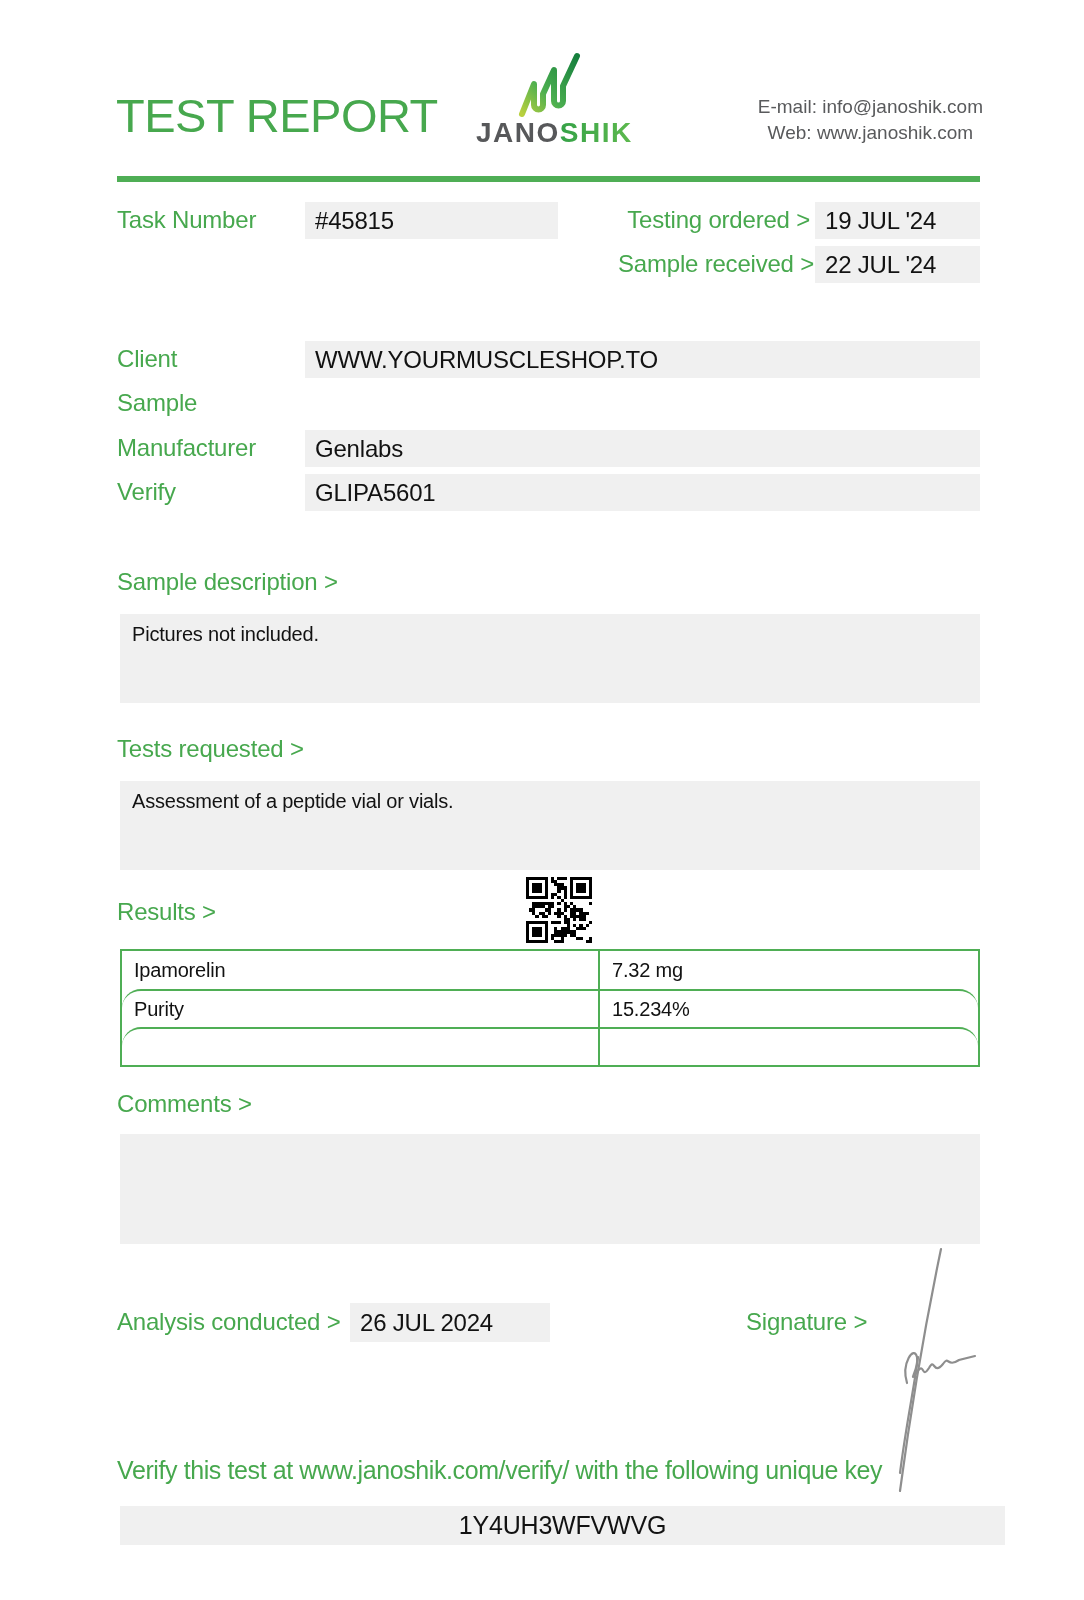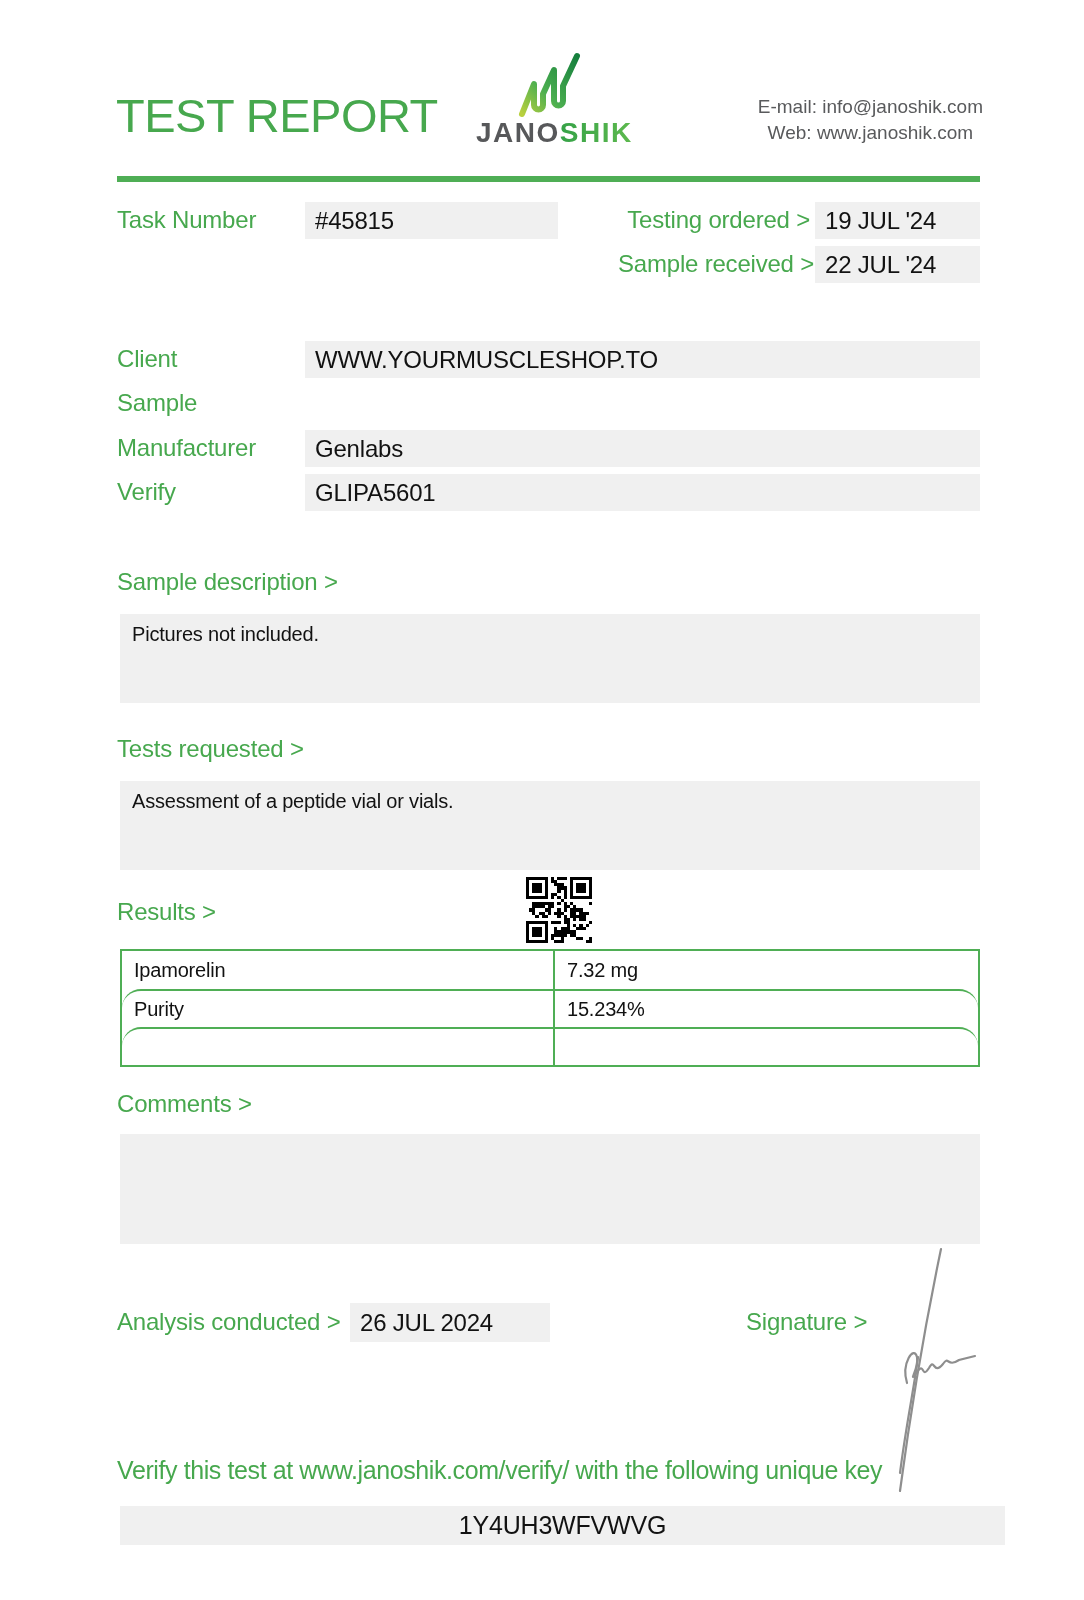--- a/index.html
+++ b/index.html
@@ -45,21 +45,21 @@
   .sd-heading{left:97px;top:568px;}
   .sd-box{left:100px;top:614px;width:860px;height:89px;}
   .tr-heading{left:97px;top:735px;}
   .tr-box{left:100px;top:781px;width:860px;height:89px;}
   .qr{left:506px;top:876px;width:66px;height:68px;}
   .results-heading{left:97px;top:898px;}
   .results-table{left:100px;top:949px;width:860px;border:2px solid var(--rule-green);}
   .rt-row{display:flex;height:38px;}
   .rt-row + .rt-row{border-top:2px solid var(--rule-green);border-radius:19px;}
   .rt-cell{display:flex;align-items:center;padding-left:12px;font-size:20px;color:var(--text-dark);letter-spacing:-0.2px;}
-  .rt-name{width:433px;border-right:2px solid var(--rule-green);}
+  .rt-name{width:478px;border-right:2px solid var(--rule-green);}
   .rt-value{flex:1;}
   .comments-heading{left:97px;top:1090px;}
   .comments-box{left:100px;top:1134px;width:860px;height:110px;}
   
   .analysis-label{left:97px;top:1308px;}
   .analysis-box{left:330px;top:1303px;width:200px;height:39px;}
   .signature-label{left:726px;top:1308px;}
   .signature{left:843px;top:1243px;width:120px;height:255px;}
   .verify{left:97px;top:1456px;width:870px;font-size:25px;color:var(--green);white-space:nowrap;letter-spacing:-0.4px;}
   .key-box{left:100px;top:1506px;width:885px;height:39px;justify-content:center;font-size:25px;padding:4px;}

